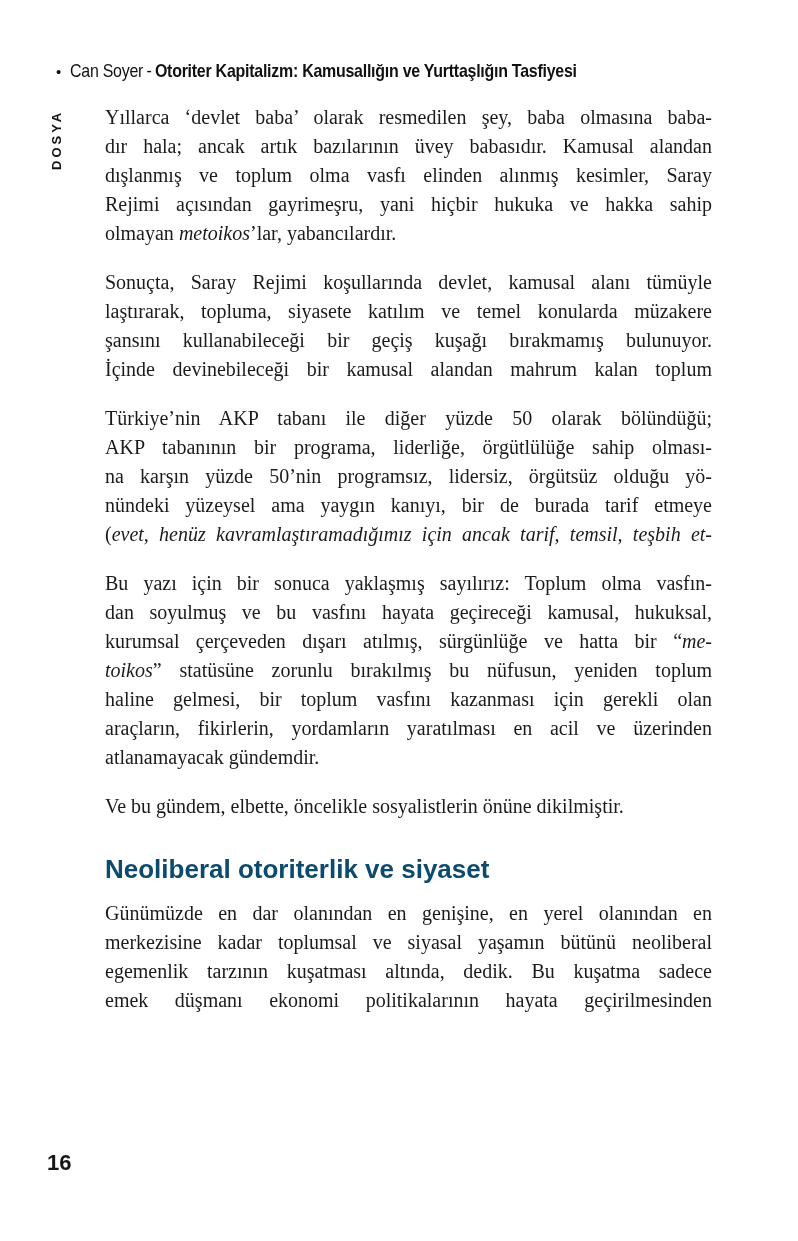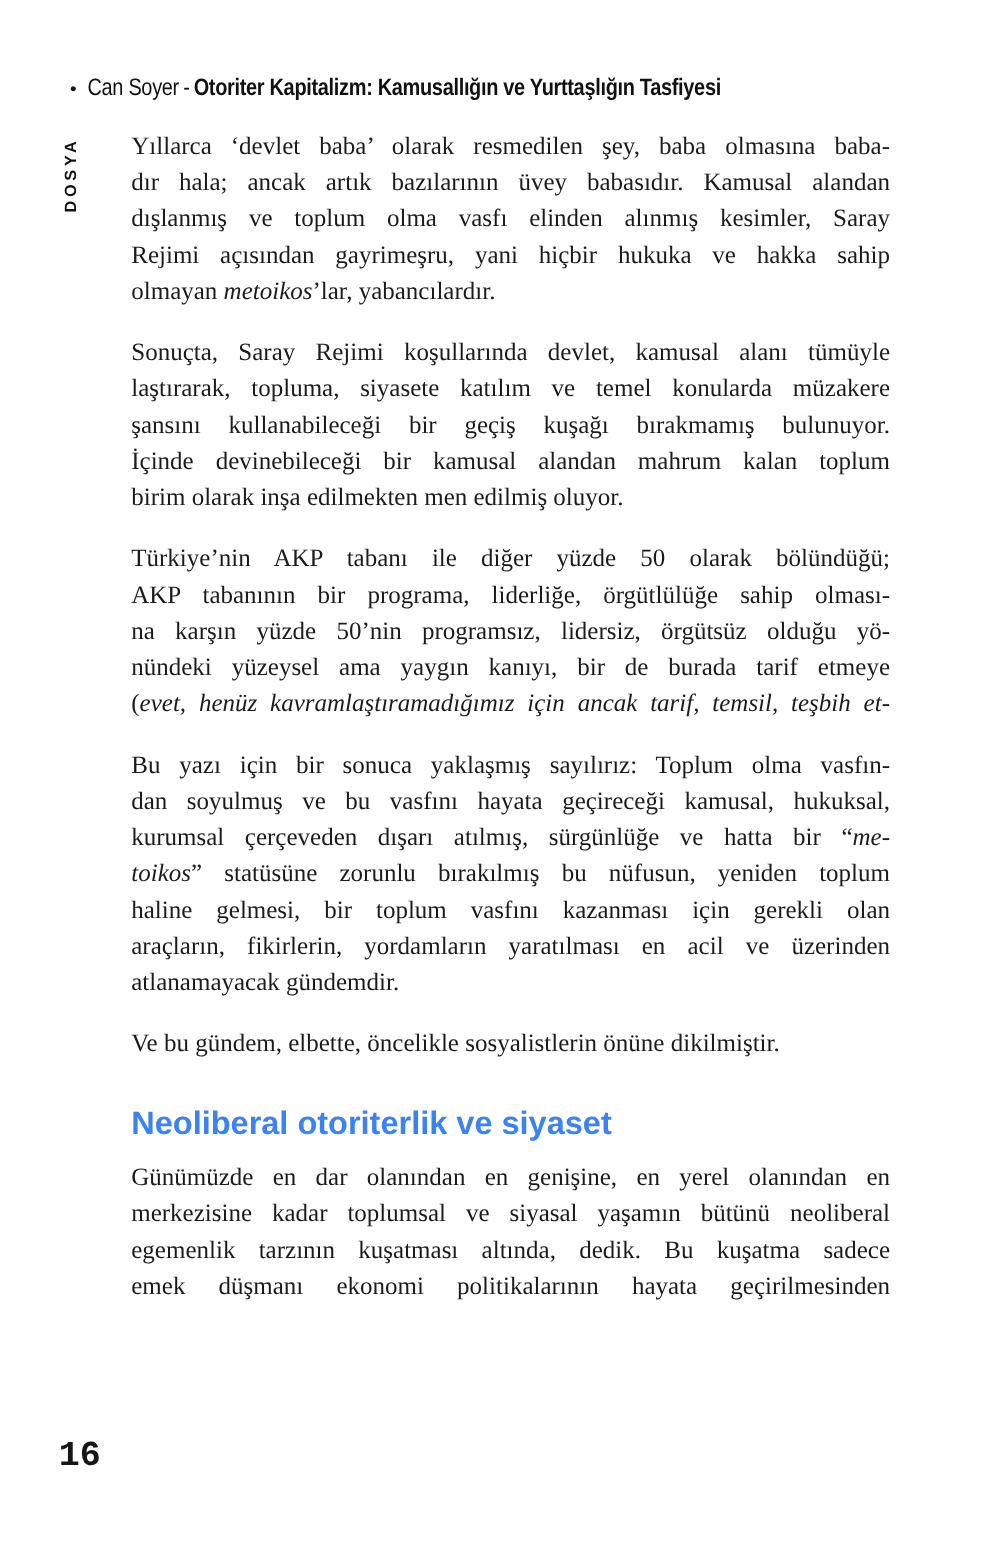--- a/index.html
+++ b/index.html
@@ -38,26 +38,26 @@
     position:absolute;left:105px;top:103px;width:607px;
     font-size:20px;line-height:29px;color:#1b1b1b;
   }
   .para{margin:0 0 20px 0;padding:0;}
   .line{display:block;text-align:justify;text-align-last:justify;}
   .line.para-last{text-align-last:left;}
   .content i{font-style:italic;}
   .section-heading{
     font-family:"Liberation Sans", sans-serif;
     font-weight:600;font-size:26px;line-height:30px;
-    color:#3b82f6;margin:33px 0 15px 0;letter-spacing:0;
+    color:#0c4a6e;margin:33px 0 15px 0;letter-spacing:0;
   }
   .page-number{
     position:absolute;left:47px;top:1150px;
-    font-family:Liberation Mono, monospace;
-    font-weight:600;font-size:28px;color:#161616;
+    font-family:Liberation Sans, sans-serif;
+    font-weight:600;font-size:22px;color:#161616;
   }
 </style>
 </head>
 <body>
 
 <div class="page">
 
   <div class="header">
     <span class="bullet">•</span>
     <span class="header-text"><span class="header-author">Can Soyer</span><span class="header-sep">-</span><span class="header-title">Otoriter Kapitalizm: Kamusallığın ve Yurttaşlığın Tasfiyesi</span></span>
@@ -71,21 +71,20 @@
         <span class="line"><span>dır hala; ancak artık bazılarının üvey babasıdır. Kamusal alandan</span></span>
         <span class="line"><span>dışlanmış ve toplum olma vasfı elinden alınmış kesimler, Saray</span></span>
         <span class="line"><span>Rejimi açısından gayrimeşru, yani hiçbir hukuka ve hakka sahip</span></span>
         <span class="line para-last"><span>olmayan </span><i>metoikos</i><span>’lar, yabancılardır.</span></span>
       </p>
       <p class="para">
         <span class="line"><span>Sonuçta, Saray Rejimi koşullarında devlet, kamusal alanı tümüyle</span></span>
         <span class="line"><span>laştırarak, topluma, siyasete katılım ve temel konularda müzakere</span></span>
         <span class="line"><span>şansını kullanabileceği bir geçiş kuşağı bırakmamış bulunuyor.</span></span>
         <span class="line"><span>İçinde devinebileceği bir kamusal alandan mahrum kalan toplum</span></span>
-        <span class="line para-last"><span>birim olarak inşa edilmekten men edilmiş oluyor.</span></span>
       </p>
       <p class="para">
         <span class="line"><span>Türkiye’nin AKP tabanı ile diğer yüzde 50 olarak bölündüğü;</span></span>
         <span class="line"><span>AKP tabanının bir programa, liderliğe, örgütlülüğe sahip olması-</span></span>
         <span class="line"><span>na karşın yüzde 50’nin programsız, lidersiz, örgütsüz olduğu yö-</span></span>
         <span class="line"><span>nündeki yüzeysel ama yaygın kanıyı, bir de burada tarif etmeye</span></span>
         <span class="line"><span>(</span><i>evet, henüz kavramlaştıramadığımız için ancak tarif, temsil, teşbih et-</i></span>
       </p>
       <p class="para">
         <span class="line"><span>Bu yazı için bir sonuca yaklaşmış sayılırız: Toplum olma vasfın-</span></span>

